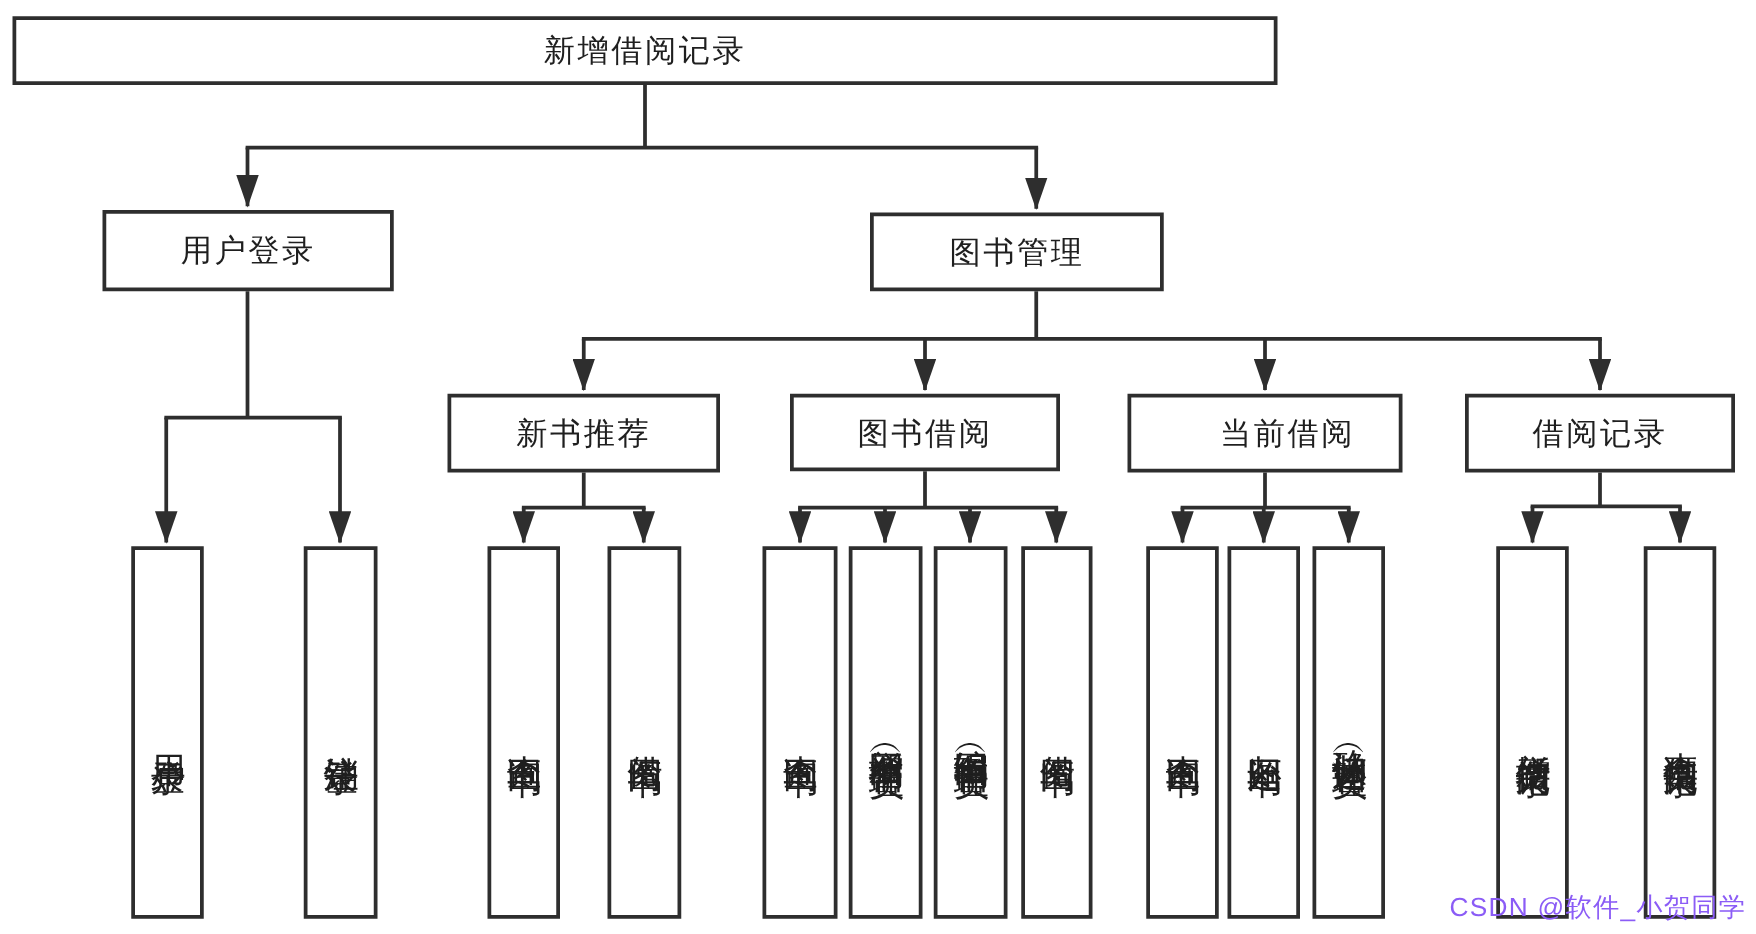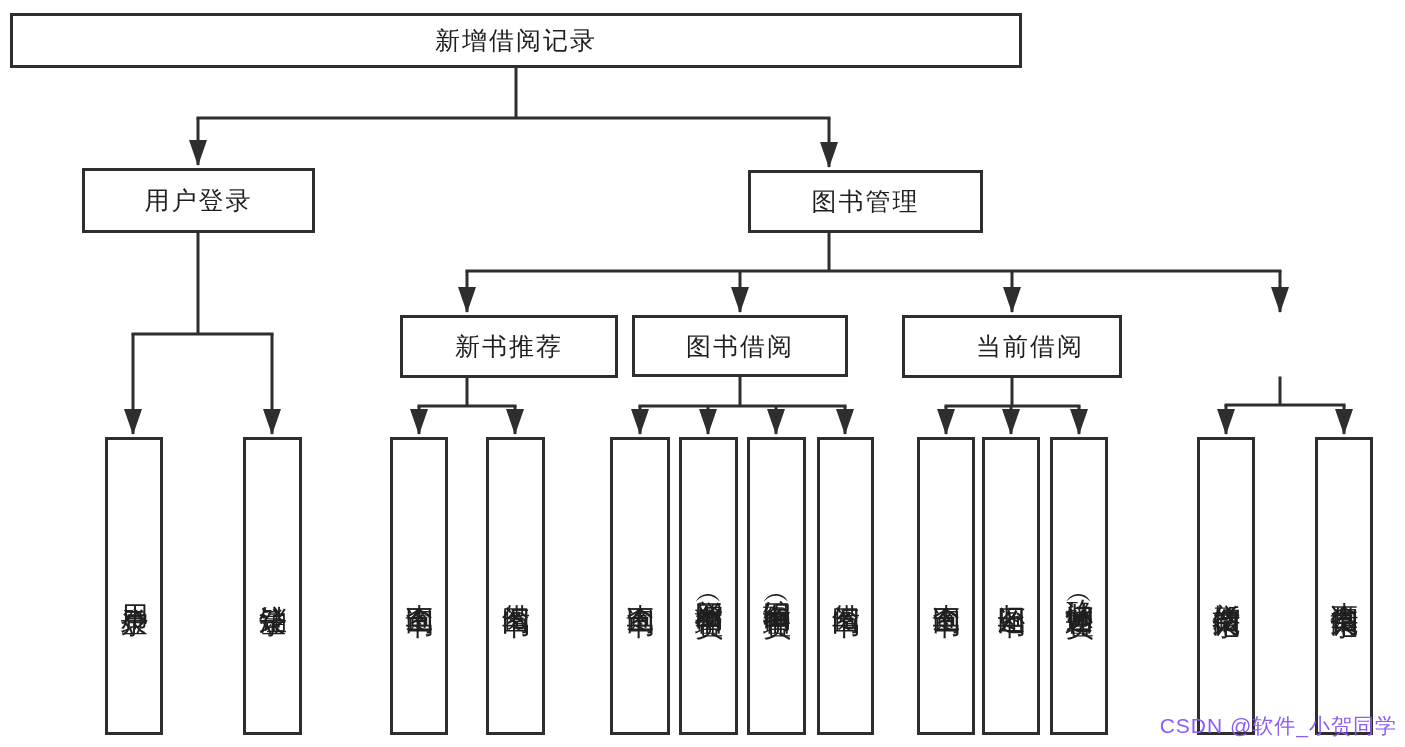--- a/index.html
+++ b/index.html
@@ -39,22 +39,22 @@
     height: 298px;
     writing-mode: vertical-rl;
     text-orientation: mixed;
     font-size: 28px;
     letter-spacing: 2px;
     line-height: 1;
   }
   
   #n-root           { left: 10px;   top: 13px;  width: 1012px; height: 55px; }
   #n-user-login     { left: 82px;   top: 168px; width: 233px;  height: 65px; }
-  #n-book-mgmt      { left: 748px;  top: 170px; width: 235px;  height: 63px; }
-  #n-new-books      { left: 358px;  top: 315px; width: 218px;  height: 63px; margin-left: 42px; }
+  #n-book-mgmt      { left: 696px;  top: 170px; width: 235px;  height: 63px; }
+  #n-new-books      { left: 358px;  top: 315px; width: 218px;  height: 63px; }
   #n-book-borrow    { left: 632px;  top: 315px; width: 216px;  height: 62px; }
   #n-current-borrow { left: 902px;  top: 315px; width: 220px;  height: 63px; padding-left: 36px; }
   #n-borrow-records { left: 1172px; top: 315px; width: 216px;  height: 63px; }
   
   #l-ul1 { left: 105px;  width: 58px; }
   #l-ul2 { left: 243px;  width: 59px; }
   #l-nb1 { left: 390px;  width: 58px; }
   #l-nb2 { left: 486px;  width: 59px; }
   #l-bb1 { left: 610px;  width: 60px; }
   #l-bb2 { left: 679px;  width: 59px; }
@@ -129,20 +129,21 @@
   </svg>
 
   <div class="node" id="n-root">新增借阅记录</div>
 
   <div class="node" id="n-user-login">用户登录</div>
   <div class="node" id="n-book-mgmt">图书管理</div>
 
   <div class="node" id="n-new-books">新书推荐</div>
   <div class="node" id="n-book-borrow">图书借阅</div>
   <div class="node" id="n-current-borrow">当前借阅</div>
+  <div class="node" id="n-borrow-records">借阅记录</div>
 
   <div class="node leaf" id="l-ul1">用户登录</div>
   <div class="node leaf" id="l-ul2">注销登录</div>
 
   <div class="node leaf" id="l-nb1">查询图书</div>
   <div class="node leaf" id="l-nb2">借阅图书</div>
 
   <div class="node leaf" id="l-bb1">查询图书</div>
   <div class="node leaf" id="l-bb2">新增图书（管理员）</div>
   <div class="node leaf" id="l-bb3">编辑图书（管理员）</div>

